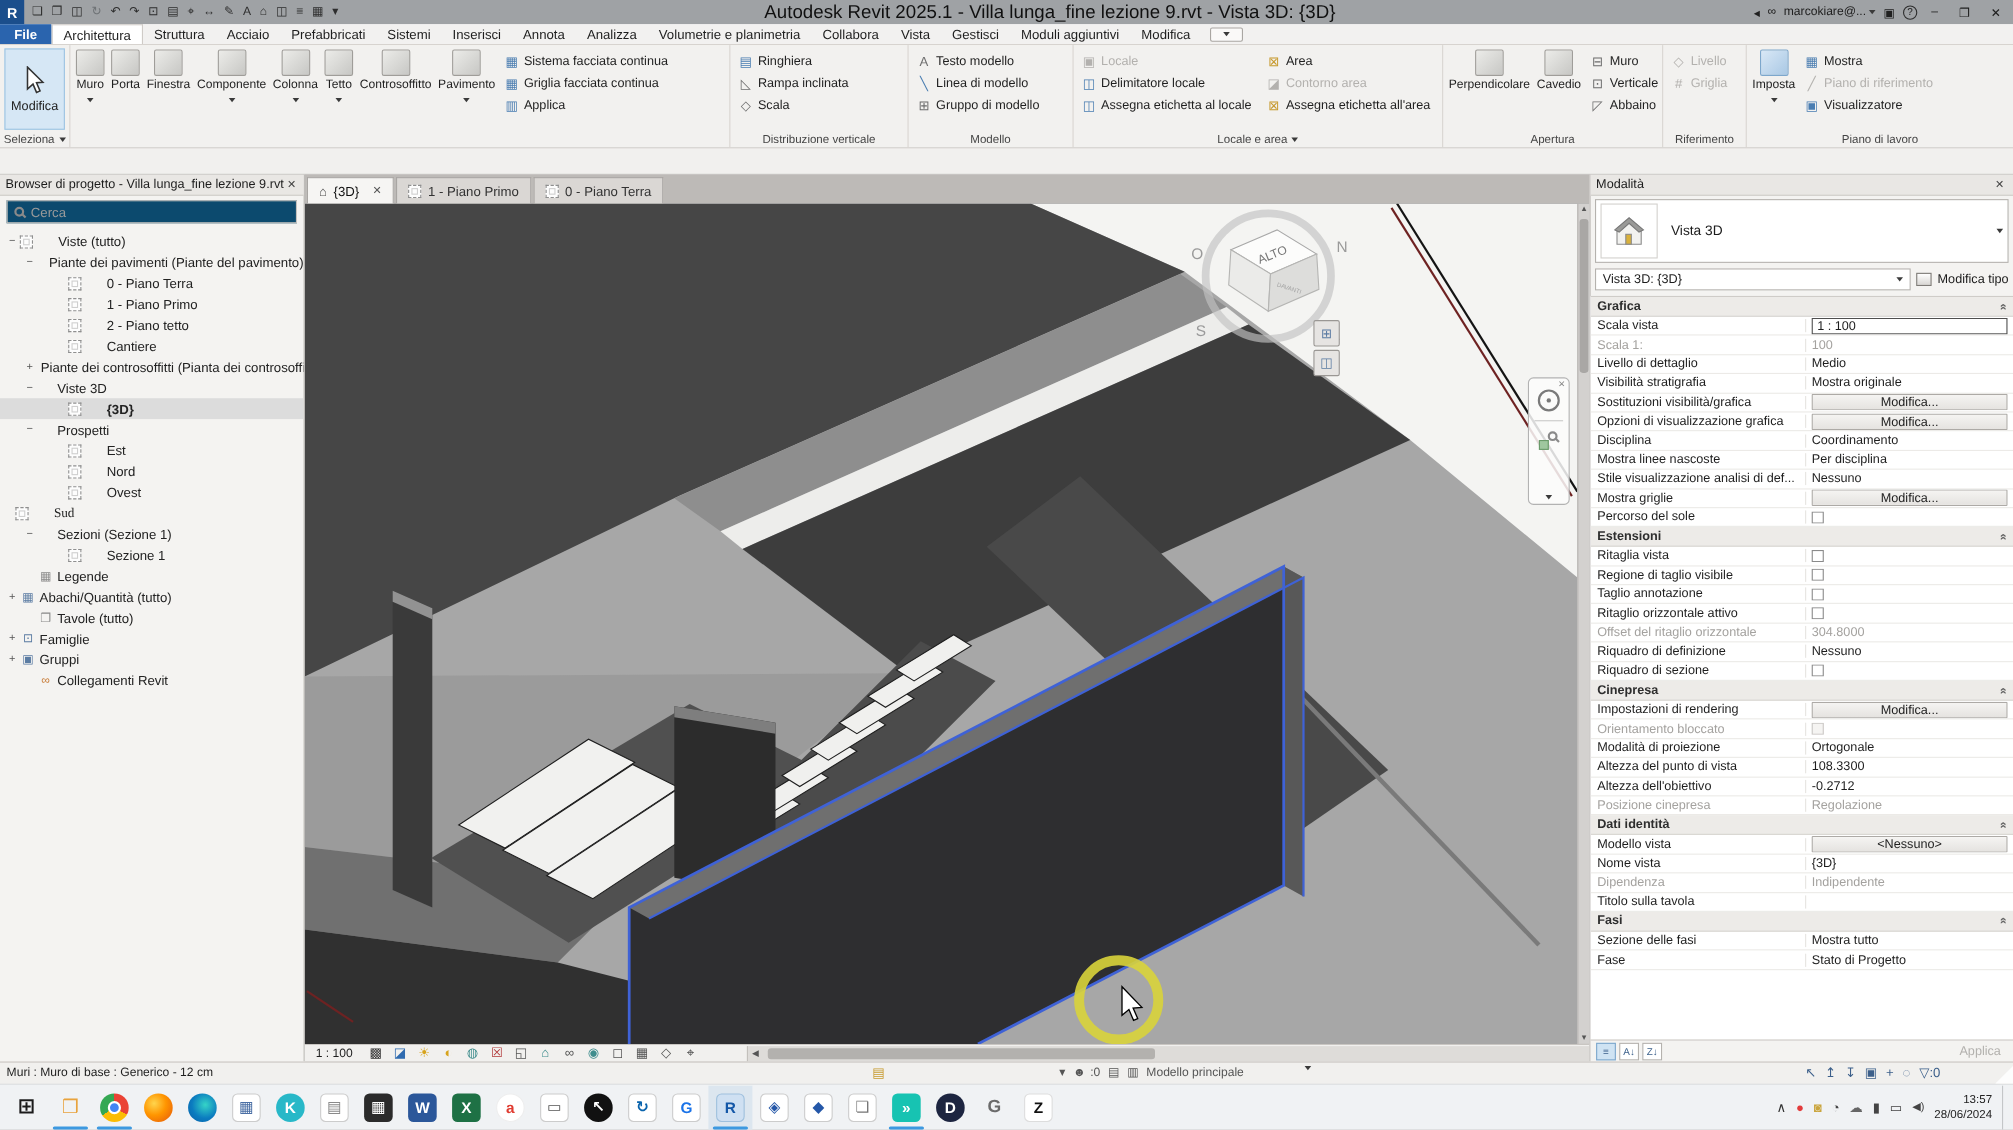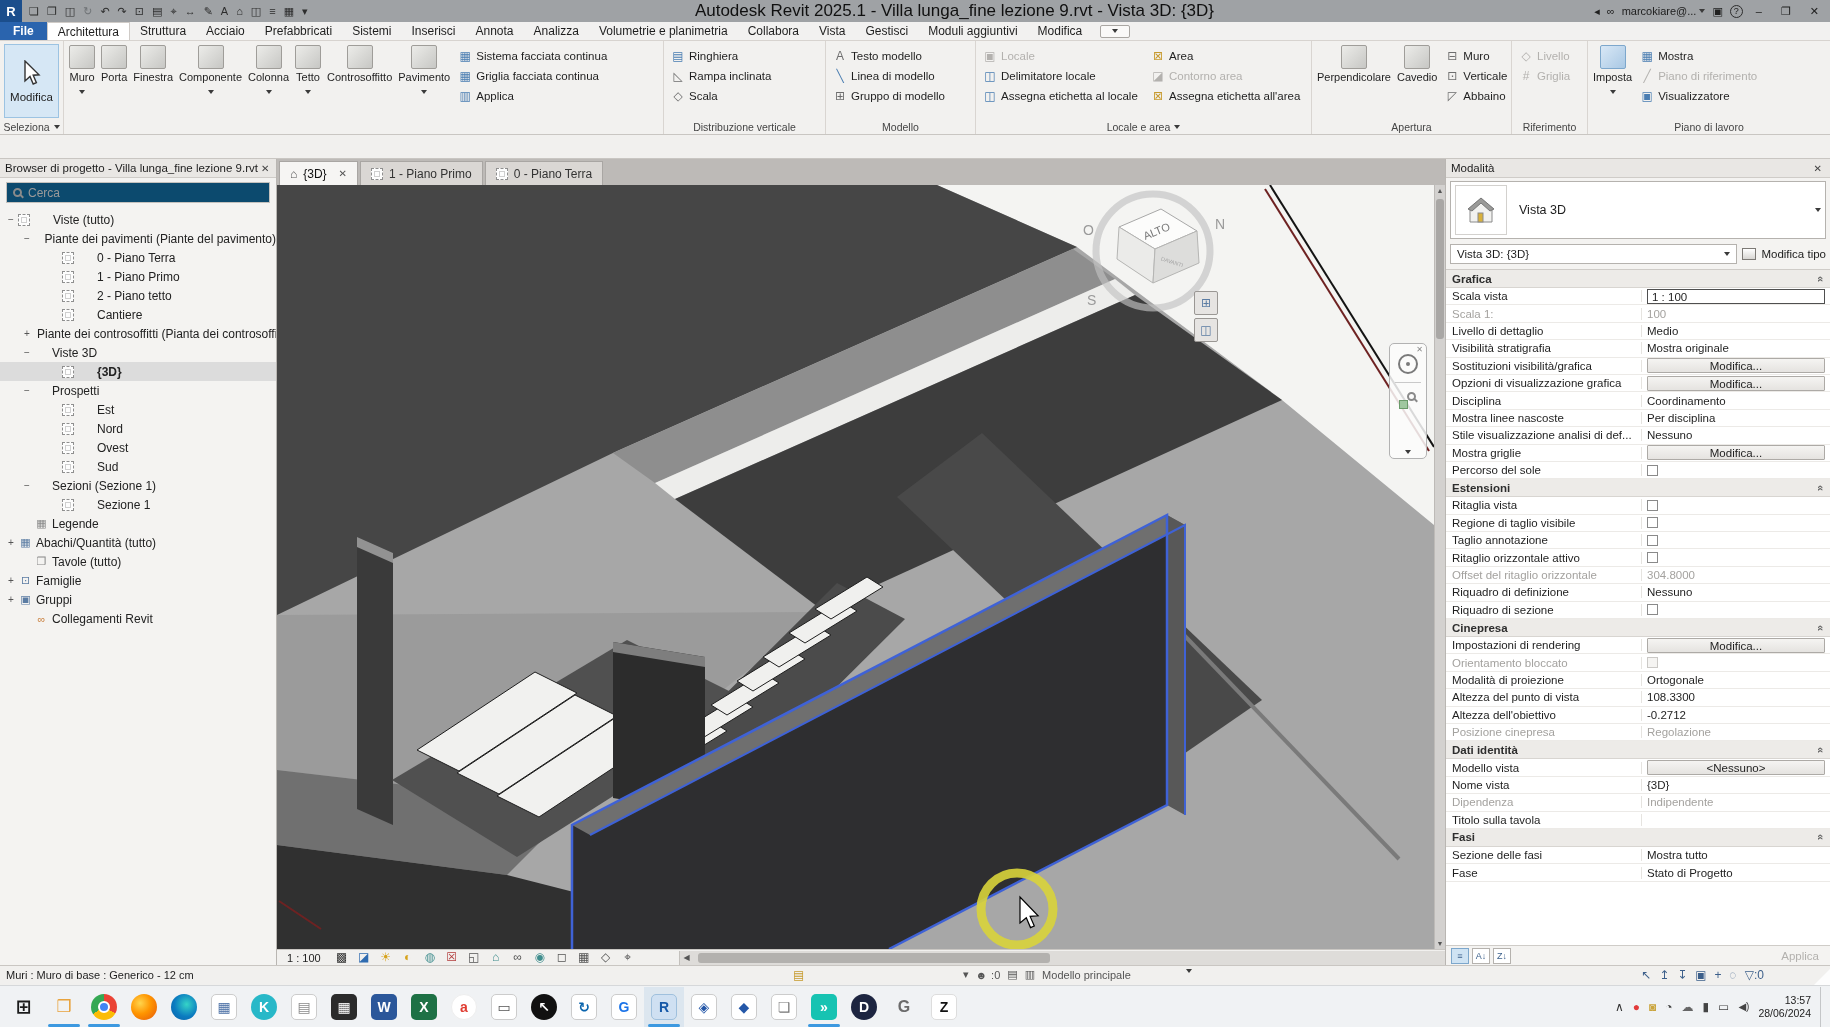--- a/index.html
+++ b/index.html
@@ -581,21 +581,21 @@
             <span>Nord</span>
           </div>
 
           <div class="titem" style="padding-left: 48px;">
             <span class="texp"></span>
             <span class="vi show"></span>
             <span class="tglyph"></span>
             <span>Ovest</span>
           </div>
 
-          <div class="titem" style="padding-left: 48px;">
+          <div class="titem" style=" font-family: Liberation Serif, serif;">
             <span class="texp"></span>
             <span class="vi show"></span>
             <span class="tglyph"></span>
             <span>Sud</span>
           </div>
 
           <div class="titem" style="padding-left: 20px;">
             <span class="texp">−</span>
 
             <span class="tglyph"></span>

